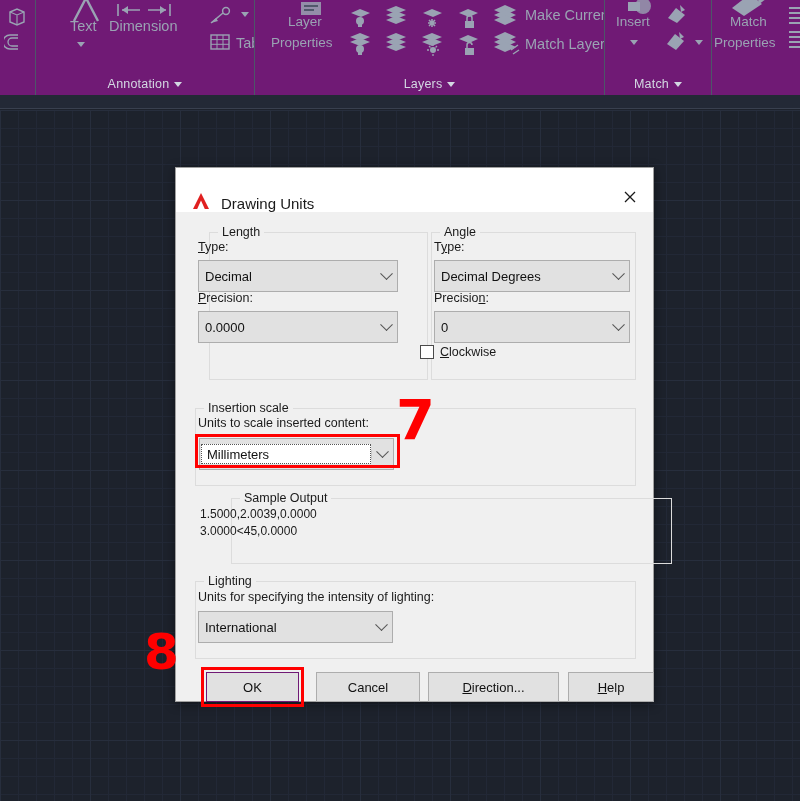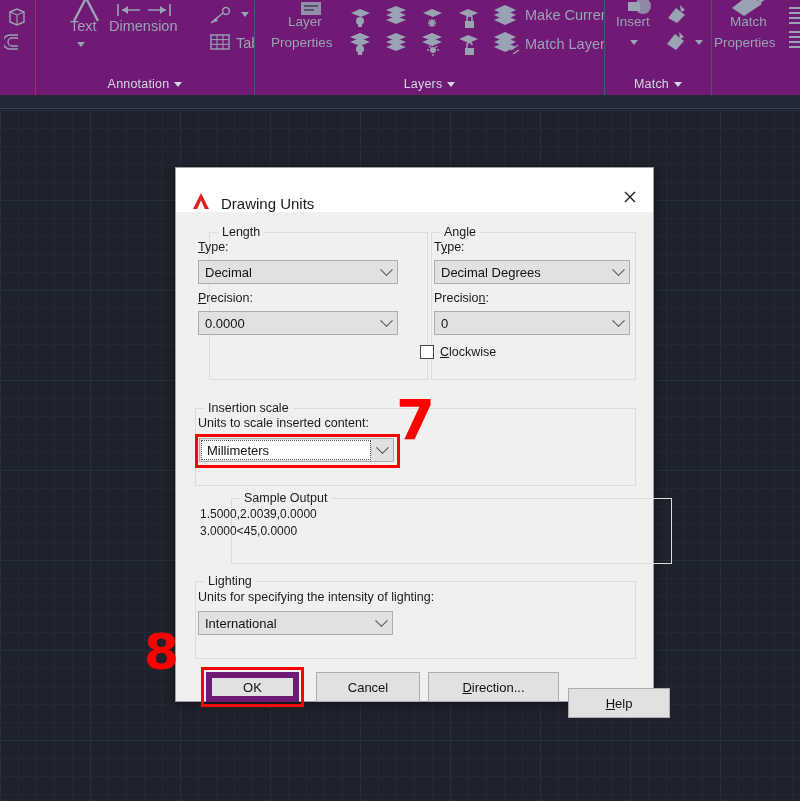--- a/index.html
+++ b/index.html
@@ -167,21 +167,21 @@
     position: absolute;
     font-size: 12.5px;
     color: #1a1a1a;
     white-space: nowrap;
   }
   .fld-label u { text-decoration: underline; }
 
   
   .combo {
     position: absolute;
-    height: 24px;
+    height: 32px;
     background: #e1e1e1;
     border: 1px solid #adadad;
     display: flex;
     align-items: center;
   }
   .combo .val {
     flex: 1;
     padding-left: 6px;
     font-size: 13px;
     color: #111;
@@ -248,21 +248,21 @@
     background: #e1e1e1;
     border: 1px solid #adadad;
     font-size: 13px;
     color: #111;
     display: flex;
     align-items: center;
     justify-content: center;
     font-family: "Liberation Sans", sans-serif;
   }
   .btn.focus {
-    border: 6px solid #701a75;
+    border: 1px solid #701a75;
   }
 
   
   .redbox {
     position: absolute;
     border: 3px solid #ff0000;
     pointer-events: none;
   }
   .rednum {
     position: absolute;
@@ -533,21 +533,21 @@
             <i class="chev"></i>
           </span>
       </div>
 
       <div class="btn focus" style="left:30px;top:460px;width:93px;">OK</div>
       <div class="redbox" style="left:25px;top:455px;width:103px;height:40px;"></div>
       <div class="btn" style="left:140px;top:460px;width:104px;">Cancel</div>
       <div class="btn" style="left:252px;top:460px;width:131px;">
           <span><u>D</u>irection...</span>
         </div>
-      <div class="btn" style="left:392px;top:460px;width:102px;margin-top:16px;">
+      <div class="btn" style="left:392px;top:460px;width:86px;">
           <span><u>H</u>elp</span>
         </div>
 
     </div>
   </div>
 
   <div class="rednum eight" style="left:144px;top:627px;">8</div>
 
 </div>
 

